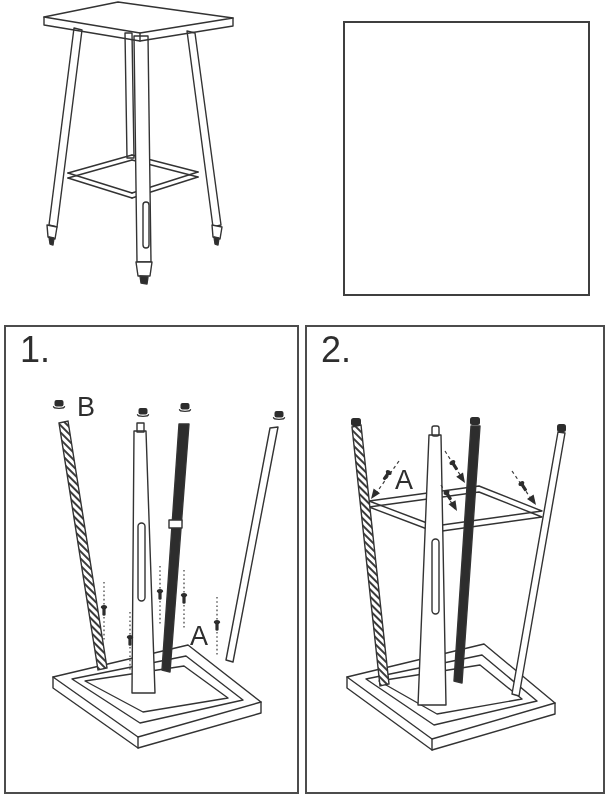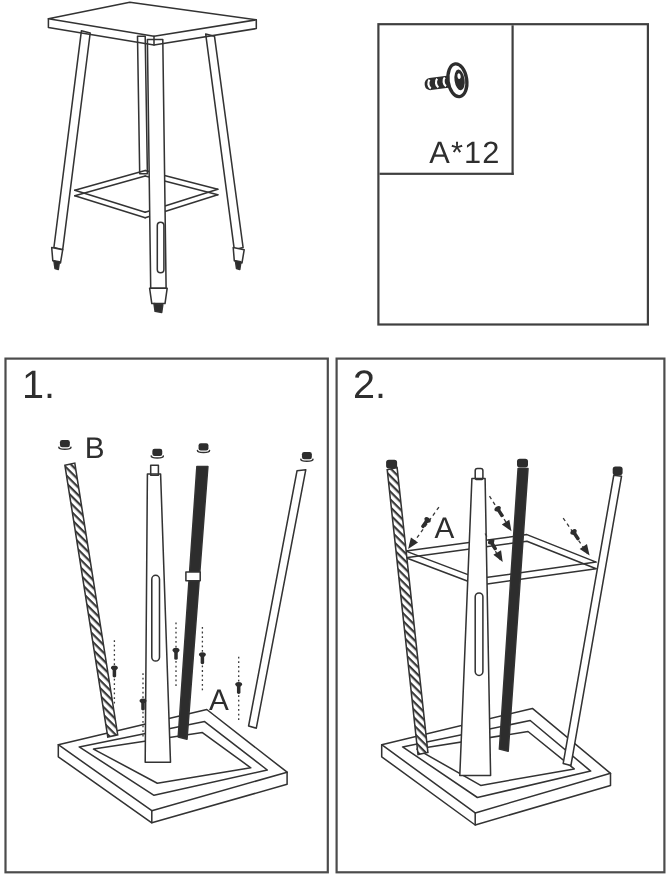--- a/index.html
+++ b/index.html
@@ -60,34 +60,20 @@
       <path class="lnf" d="M106,262 122,262 120,276 108,276 Z"></path>
         <polygon class="lnd" points="110,276 118,277 117,284 111,283"></polygon>
     </g>
 
     <polygon class="lnf" points="14,17 88,2 203,18 110,33"></polygon>
     <path class="ln" d="M14,17 L14,25 L110,41 L203,26 L203,18"></path>
     <line class="ln" x1="110" y1="33" x2="110" y2="41"></line>
   </svg>
 
   <div class="parts-box">
-    <div class="pcell br bb">
-      <svg width="58" height="46" viewBox="0 0 58 46">
-        <g transform="rotate(-8 29 23)">
-          <rect x="10" y="17" width="26" height="11" rx="5" fill="#2d2d2d"></rect>
-          <path d="M15,18.5 a3,4.5 0 0 0 0,8" stroke="#ffffff" stroke-width="2" fill="none"></path>
-          <path d="M22,18.5 a3,4.5 0 0 0 0,8" stroke="#ffffff" stroke-width="2" fill="none"></path>
-          <path d="M29,18.5 a3,4.5 0 0 0 0,8" stroke="#ffffff" stroke-width="2" fill="none"></path>
-          <ellipse cx="40" cy="22.5" rx="8.5" ry="15" fill="#ffffff" stroke="#2d2d2d" stroke-width="3"></ellipse>
-          <ellipse cx="42" cy="22.5" rx="4.6" ry="9.5" fill="#2d2d2d"></ellipse>
-          <ellipse cx="42" cy="19" rx="1.5" ry="2.6" fill="#ffffff"></ellipse>
-        </g>
-      </svg>
-      <div class="part-label">A*12</div>
-    </div>
     <div class="pcell">
       <div class="part-label"></div>
     </div>
   </div>
 
   <div class="panel" id="panel1">
     <div class="step-num">1.</div>
     <svg class="step-art" viewBox="0 0 291 465">
       <defs>
         <pattern id="h1" width="5" height="5" patternUnits="userSpaceOnUse" patternTransform="rotate(45)">

